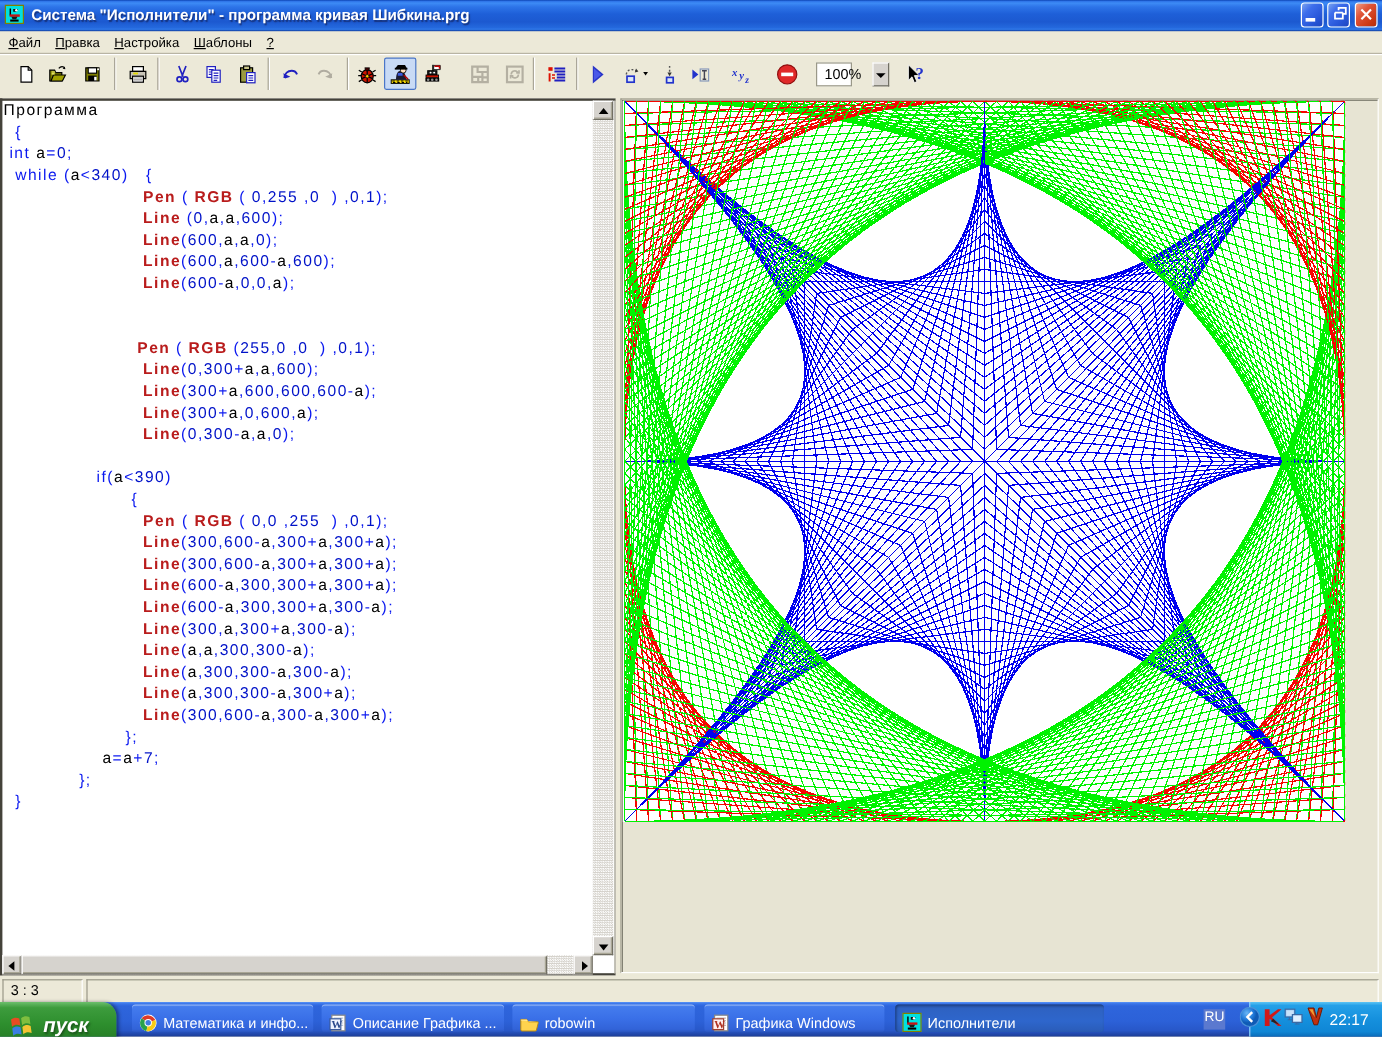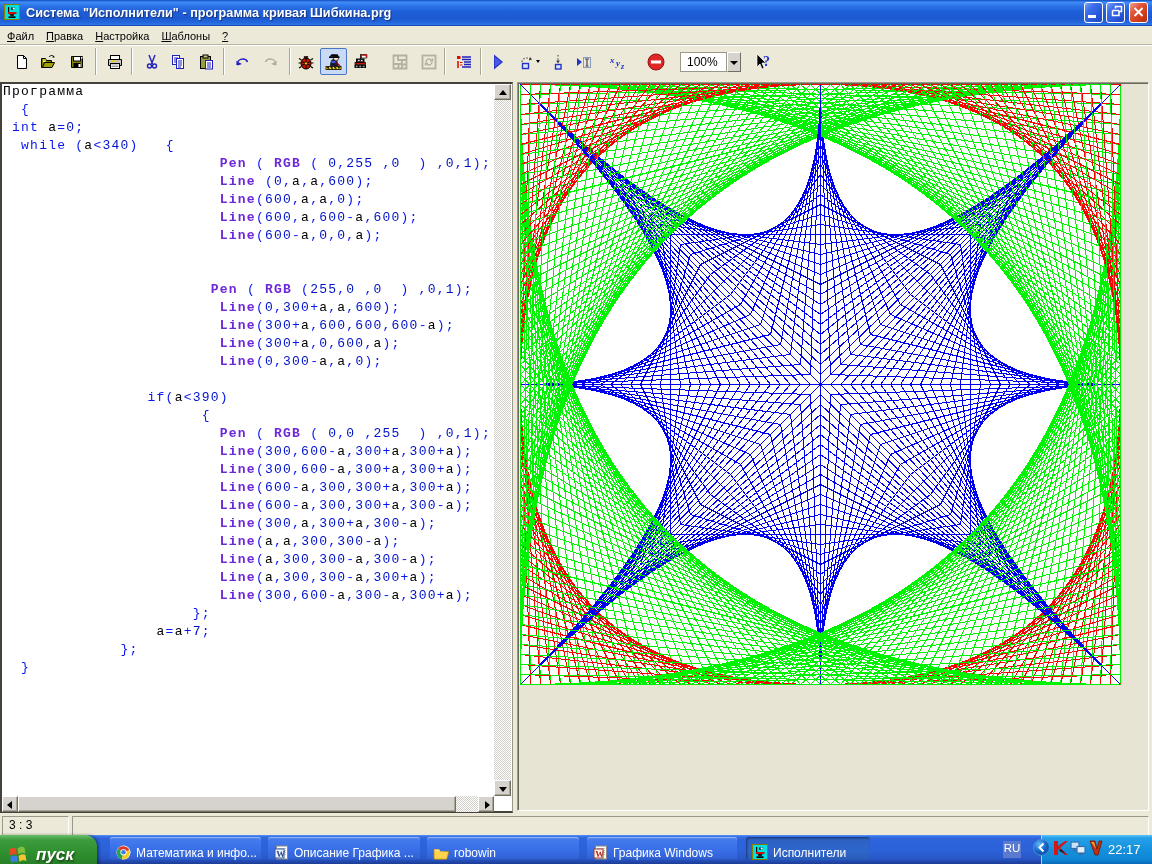--- a/index.html
+++ b/index.html
@@ -13,24 +13,24 @@
 #menu span:first-child{margin-left:7px}
 #menu u{text-decoration:underline}
 #menusep{left:0;top:44px;width:1152px;height:2px;border-top:1px solid #b8b4a4;border-bottom:1px solid #fff}
 
 #toolbar{left:0;top:46px;width:1152px;height:36px}
 .tb{position:absolute;top:2px;width:27px;height:27px;display:flex;align-items:center;justify-content:center}
 .tsep{position:absolute;top:2px;width:2px;height:27px;border-left:1px solid #aaa698;border-right:1px solid #fff}
 .tbsel{border:1px solid #4a76c8;background:#c8daf5;border-radius:2px}
 
 #editor{left:0;top:82px;width:513px;height:731px;background:#fff;border:2px solid #44423a;border-right:1px solid #9a9888}
-#code{position:absolute;left:1px;top:0px;width:492px;height:712px;overflow:hidden;font-family:Liberation Mono, monospace;font-size:13px;letter-spacing:1.23px;line-height:18px;white-space:pre;color:#000}
+#code{position:absolute;left:1px;top:0px;width:492px;height:712px;overflow:hidden;font-family:Liberation Sans, sans-serif;font-size:13px;letter-spacing:1.23px;line-height:18px;white-space:pre;color:#000}
 #code i{font-style:normal;color:#0a18f0}
 #code u{text-decoration:none;color:#0012c8}
-#code b{color:#6d28d9}
+#code b{color:#b91c1c}
 
 .sbbtn{position:absolute;background:#d6d3ce;border:1px solid #fff;border-right-color:#716f64;border-bottom-color:#716f64;box-shadow:inset -1px -1px 0 #a9a695}
 .hatch{background-image:conic-gradient(#fff 25%,#d2cfc8 0 50%,#fff 0 75%,#d2cfc8 0);background-size:2px 2px}
 .arrow{width:0;height:0;position:absolute}
 #vsb{left:494px;top:84px;width:17px;height:712px}
 #hsb{left:2px;top:796px;width:492px;height:16px}
 
 #rpanel{left:517px;top:82px;width:632px;height:729px;background:#e7e4d3;border:1px solid #9a9888;border-bottom-color:#fff;border-right-color:#fff;box-shadow:inset 1px 1px 0 #6a685c}
 #canvas{position:absolute;left:519px;top:84px;width:602px;height:601px;background:#fff}
 
@@ -246,21 +246,21 @@
         <text x="12" y="15" font-family="Liberation Serif" font-style="italic" font-weight="bold" font-size="8" fill="#2233cc">z</text>
       </svg>
     </div>
   <div class="tb" style="left:642px">
       <svg width="18" height="18" viewBox="0 0 18 18">
         <circle cx="9" cy="9" r="8" fill="#e02828"></circle>
         <circle cx="9" cy="9" r="8" fill="none" stroke="#901010"></circle>
         <rect x="4" y="7.5" width="10" height="3" fill="#fff"></rect>
       </svg>
     </div>
-  <div style="position:absolute;left:680px;top:6px;width:47px;height:20px;background:#fff;border:1px solid #9a9888;font-size:12px;display:flex;align-items:center;padding-left:6px">100%</div>
+  <div style="position:absolute;left:680px;top:6px;width:30px;height:20px;background:#fff;border:1px solid #9a9888;font-size:12px;display:flex;align-items:center;padding-left:6px">100%</div>
   <div style="position:absolute;left:727px;top:6px;width:14px;height:20px;background:#d6d3ce;border:1px solid #fff;border-right-color:#716f64;border-bottom-color:#716f64">
       <div class="arrow" style="left:2px;top:8px;border-left:4px solid transparent;border-right:4px solid transparent;border-top:4px solid #000"></div>
     </div>
   <div class="tb" style="left:749px;width:28px">
       <svg width="20" height="18" viewBox="0 0 20 18">
         <path d="M4 1l0 13 3-3 2 5 2-1-2-5 4 0z" fill="#000" stroke="#fff" stroke-width=".7"></path>
         <text x="10" y="13" font-family="Liberation Serif" font-weight="bold" font-size="14" fill="#2233cc">?</text>
       </svg>
     </div>
 </div>
@@ -520,21 +520,21 @@
         </svg>
       </span>robowin</div>
   <div class="task" style="left:587px;width:150px"><span class="ic">
         <svg width="15" height="15" viewBox="0 0 15 15">
           <rect x="2.5" y="1" width="11" height="13" fill="#fff" stroke="#888"></rect>
           <path d="M4 3.5h8M4 5.5h8M4 7.5h8M4 9.5h8M4 11.5h6" stroke="#c8b8b8"></path>
           <rect x="1" y="4" width="9" height="9" fill="#fff0ee" stroke="#a04030"></rect>
           <text x="2.3" y="11.5" font-family="Liberation Serif" font-weight="bold" font-size="9" fill="#b03020">W</text>
         </svg>
       </span>Графика Windows</div>
-  <div class="task taskon" style="left:746px;width:124px"><span class="ic">
+  <div class="task taskon" style="left:746px;width:174px"><span class="ic">
         <svg width="16" height="16" viewBox="0 0 16 16">
           <rect width="16" height="16" fill="#00e0e0"></rect>
           <rect x="0" y="0" width="16" height="16" fill="none" stroke="#808000" stroke-width="2"></rect>
           <path d="M4 3h1.2v6H4z" fill="#000"></path>
           <path d="M7 3.5h4l-1.2 2.2H7z" fill="#101010"></path>
           <circle cx="9.6" cy="4.6" r="1" fill="#fff"></circle>
           <rect x="4" y="8" width="8.5" height="2" fill="#cc1010"></rect>
           <path d="M5.5 10h5l-1 2h-3z" fill="#181818"></path>
           <rect x="4.5" y="12.3" width="7" height="1.7" fill="#000"></rect>
         </svg>

